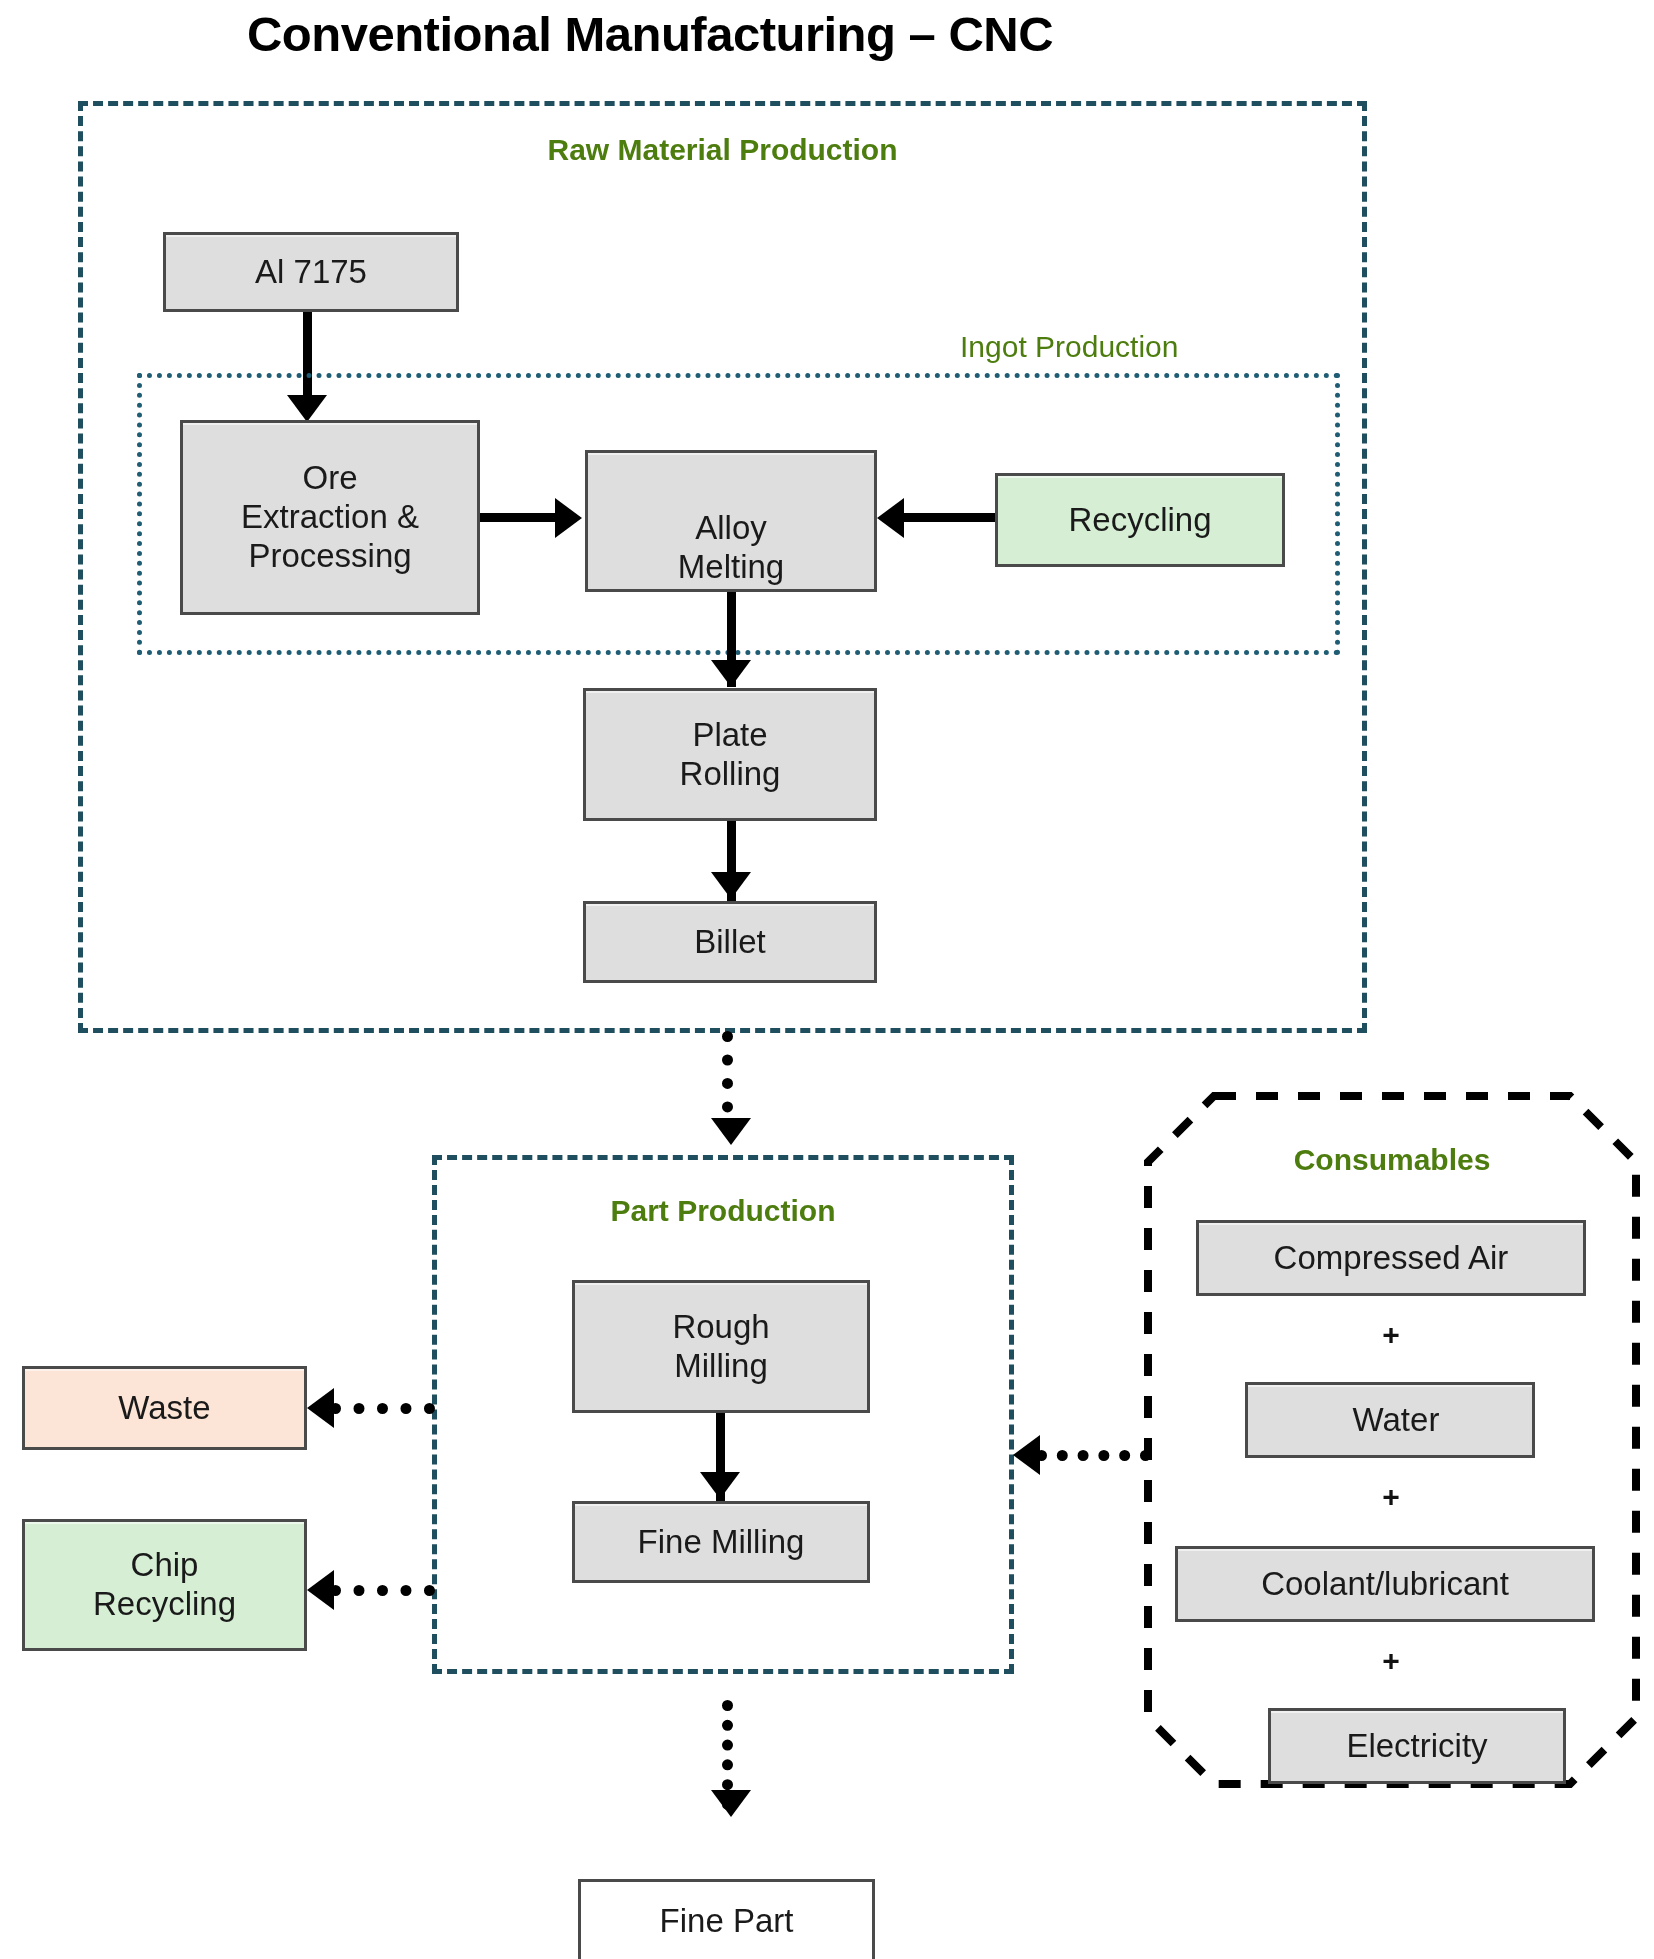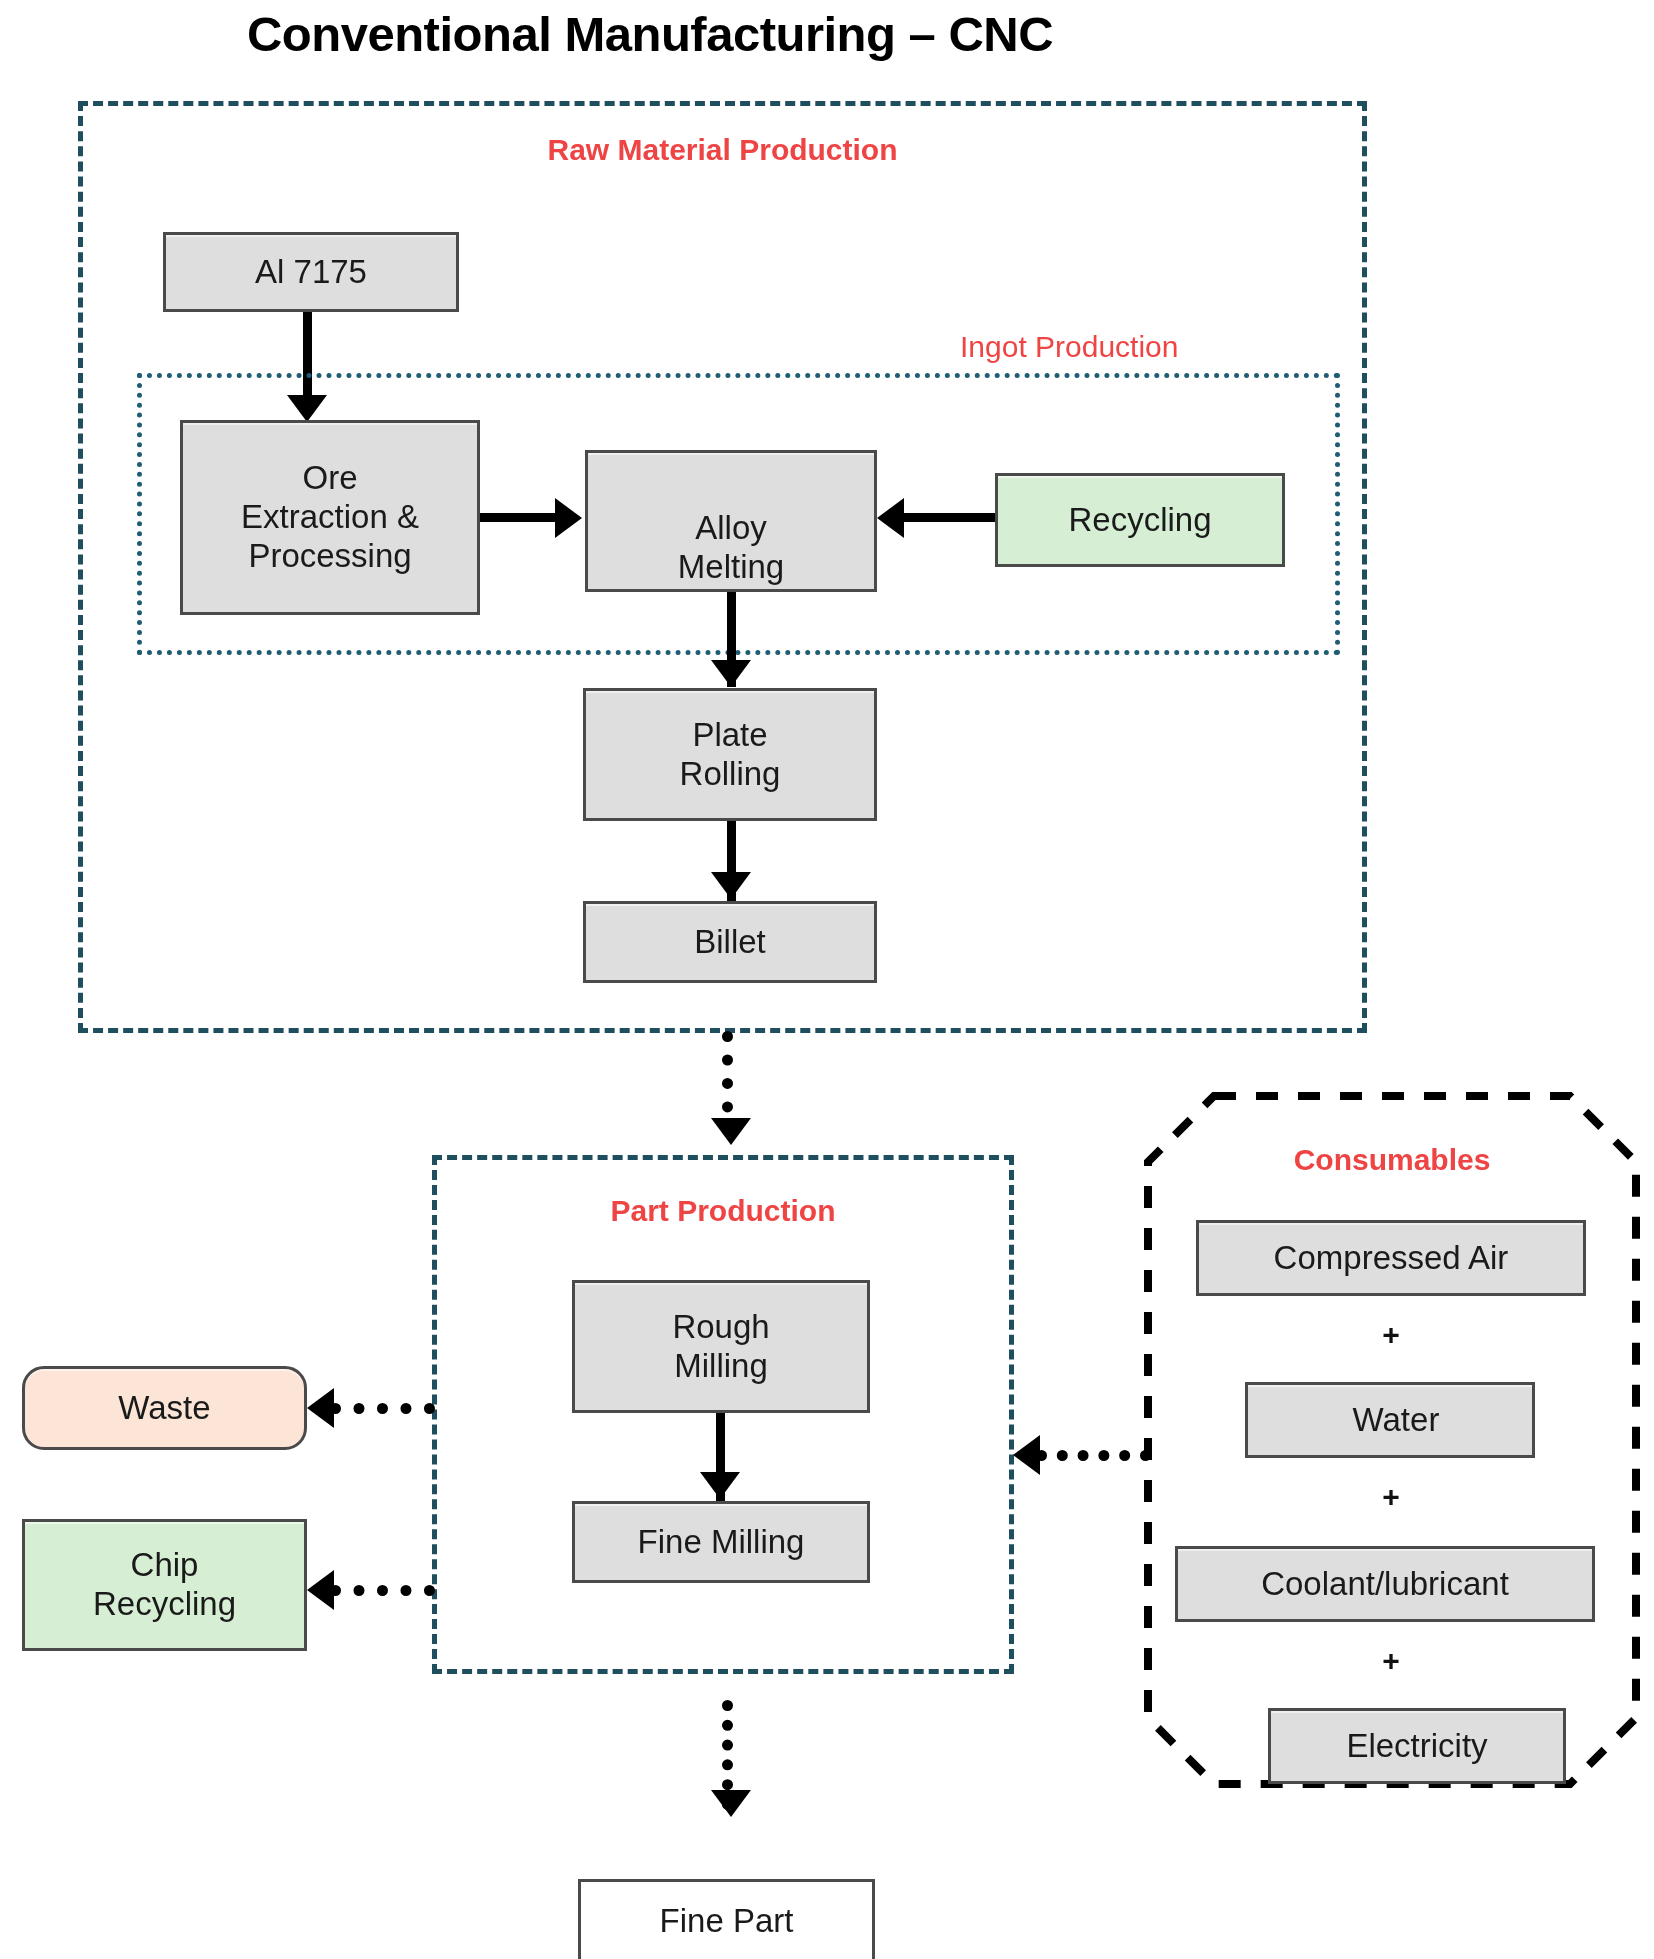--- a/index.html
+++ b/index.html
@@ -46,21 +46,21 @@
     background: transparent;
   }
   .group-chamfer {
     position: absolute;
     box-sizing: border-box;
   }
   .group-label {
     position: absolute;
     font-size: 30px;
     font-weight: bold;
-    color: #ef4444;
+    color: #4d7c0f;
     white-space: nowrap;
     text-align: center;
   }
   .group-label.thin {
     font-weight: normal;
   }
 
   
   .node {
     position: absolute;
@@ -194,21 +194,21 @@
   <div class="node" style="left:572px; top:1280px; width:298px; height:133px; flex-direction:column;">
     <span>Rough</span>
     <span>Milling</span>
   </div>
 
   <div class="line-v" style="left:716px; top:1413px; height:90px;"></div>
   <div class="arrow-down" style="left:700px; top:1472px;"></div>
 
   <div class="node" style="left:572px; top:1501px; width:298px; height:82px;">Fine Milling</div>
 
-  <div class="node peach" style="left:22px; top:1366px; width:285px; height:84px;border-radius:22px;">Waste</div>
+  <div class="node peach" style="left:22px; top:1366px; width:285px; height:84px;">Waste</div>
 
   <div class="dot-h" style="left:330px; top:1403px; width:105px;"></div>
   <div class="arrow-left" style="left:307px; top:1388px;"></div>
 
   <div class="node green" style="left:22px; top:1519px; width:285px; height:132px; flex-direction:column;">
     <span>Chip</span>
     <span>Recycling</span>
   </div>
 
   <div class="dot-h" style="left:330px; top:1585px; width:105px;"></div>

